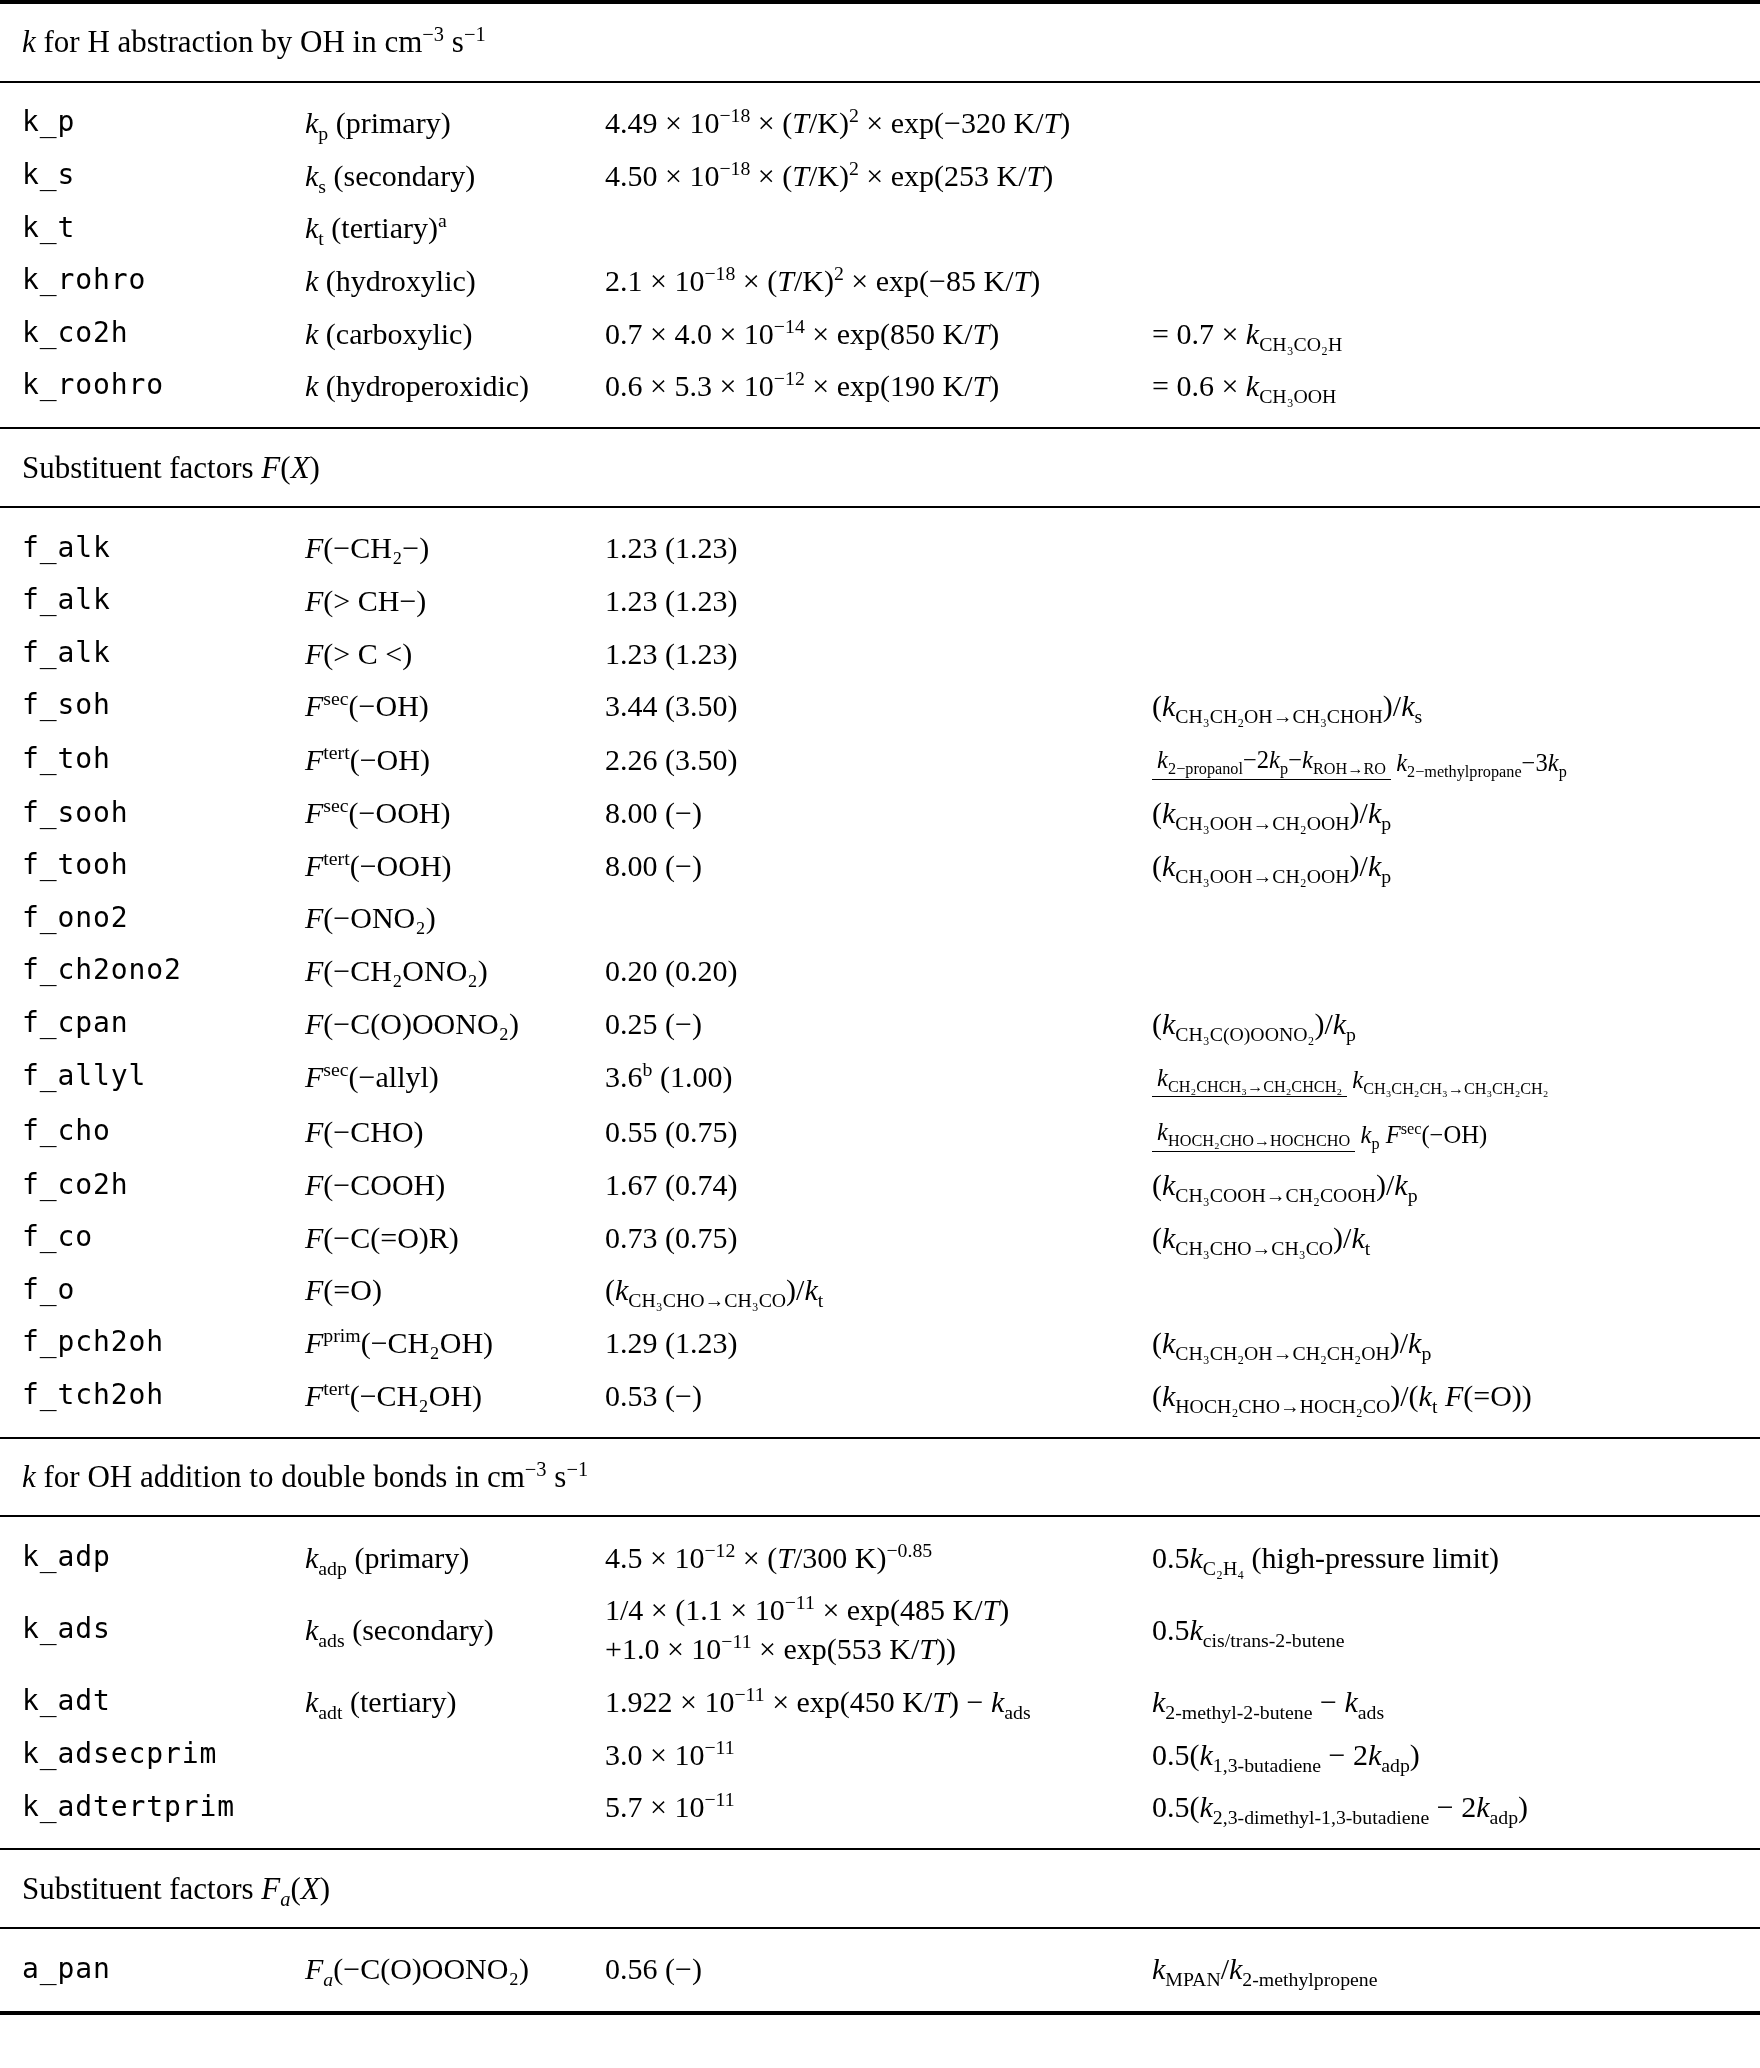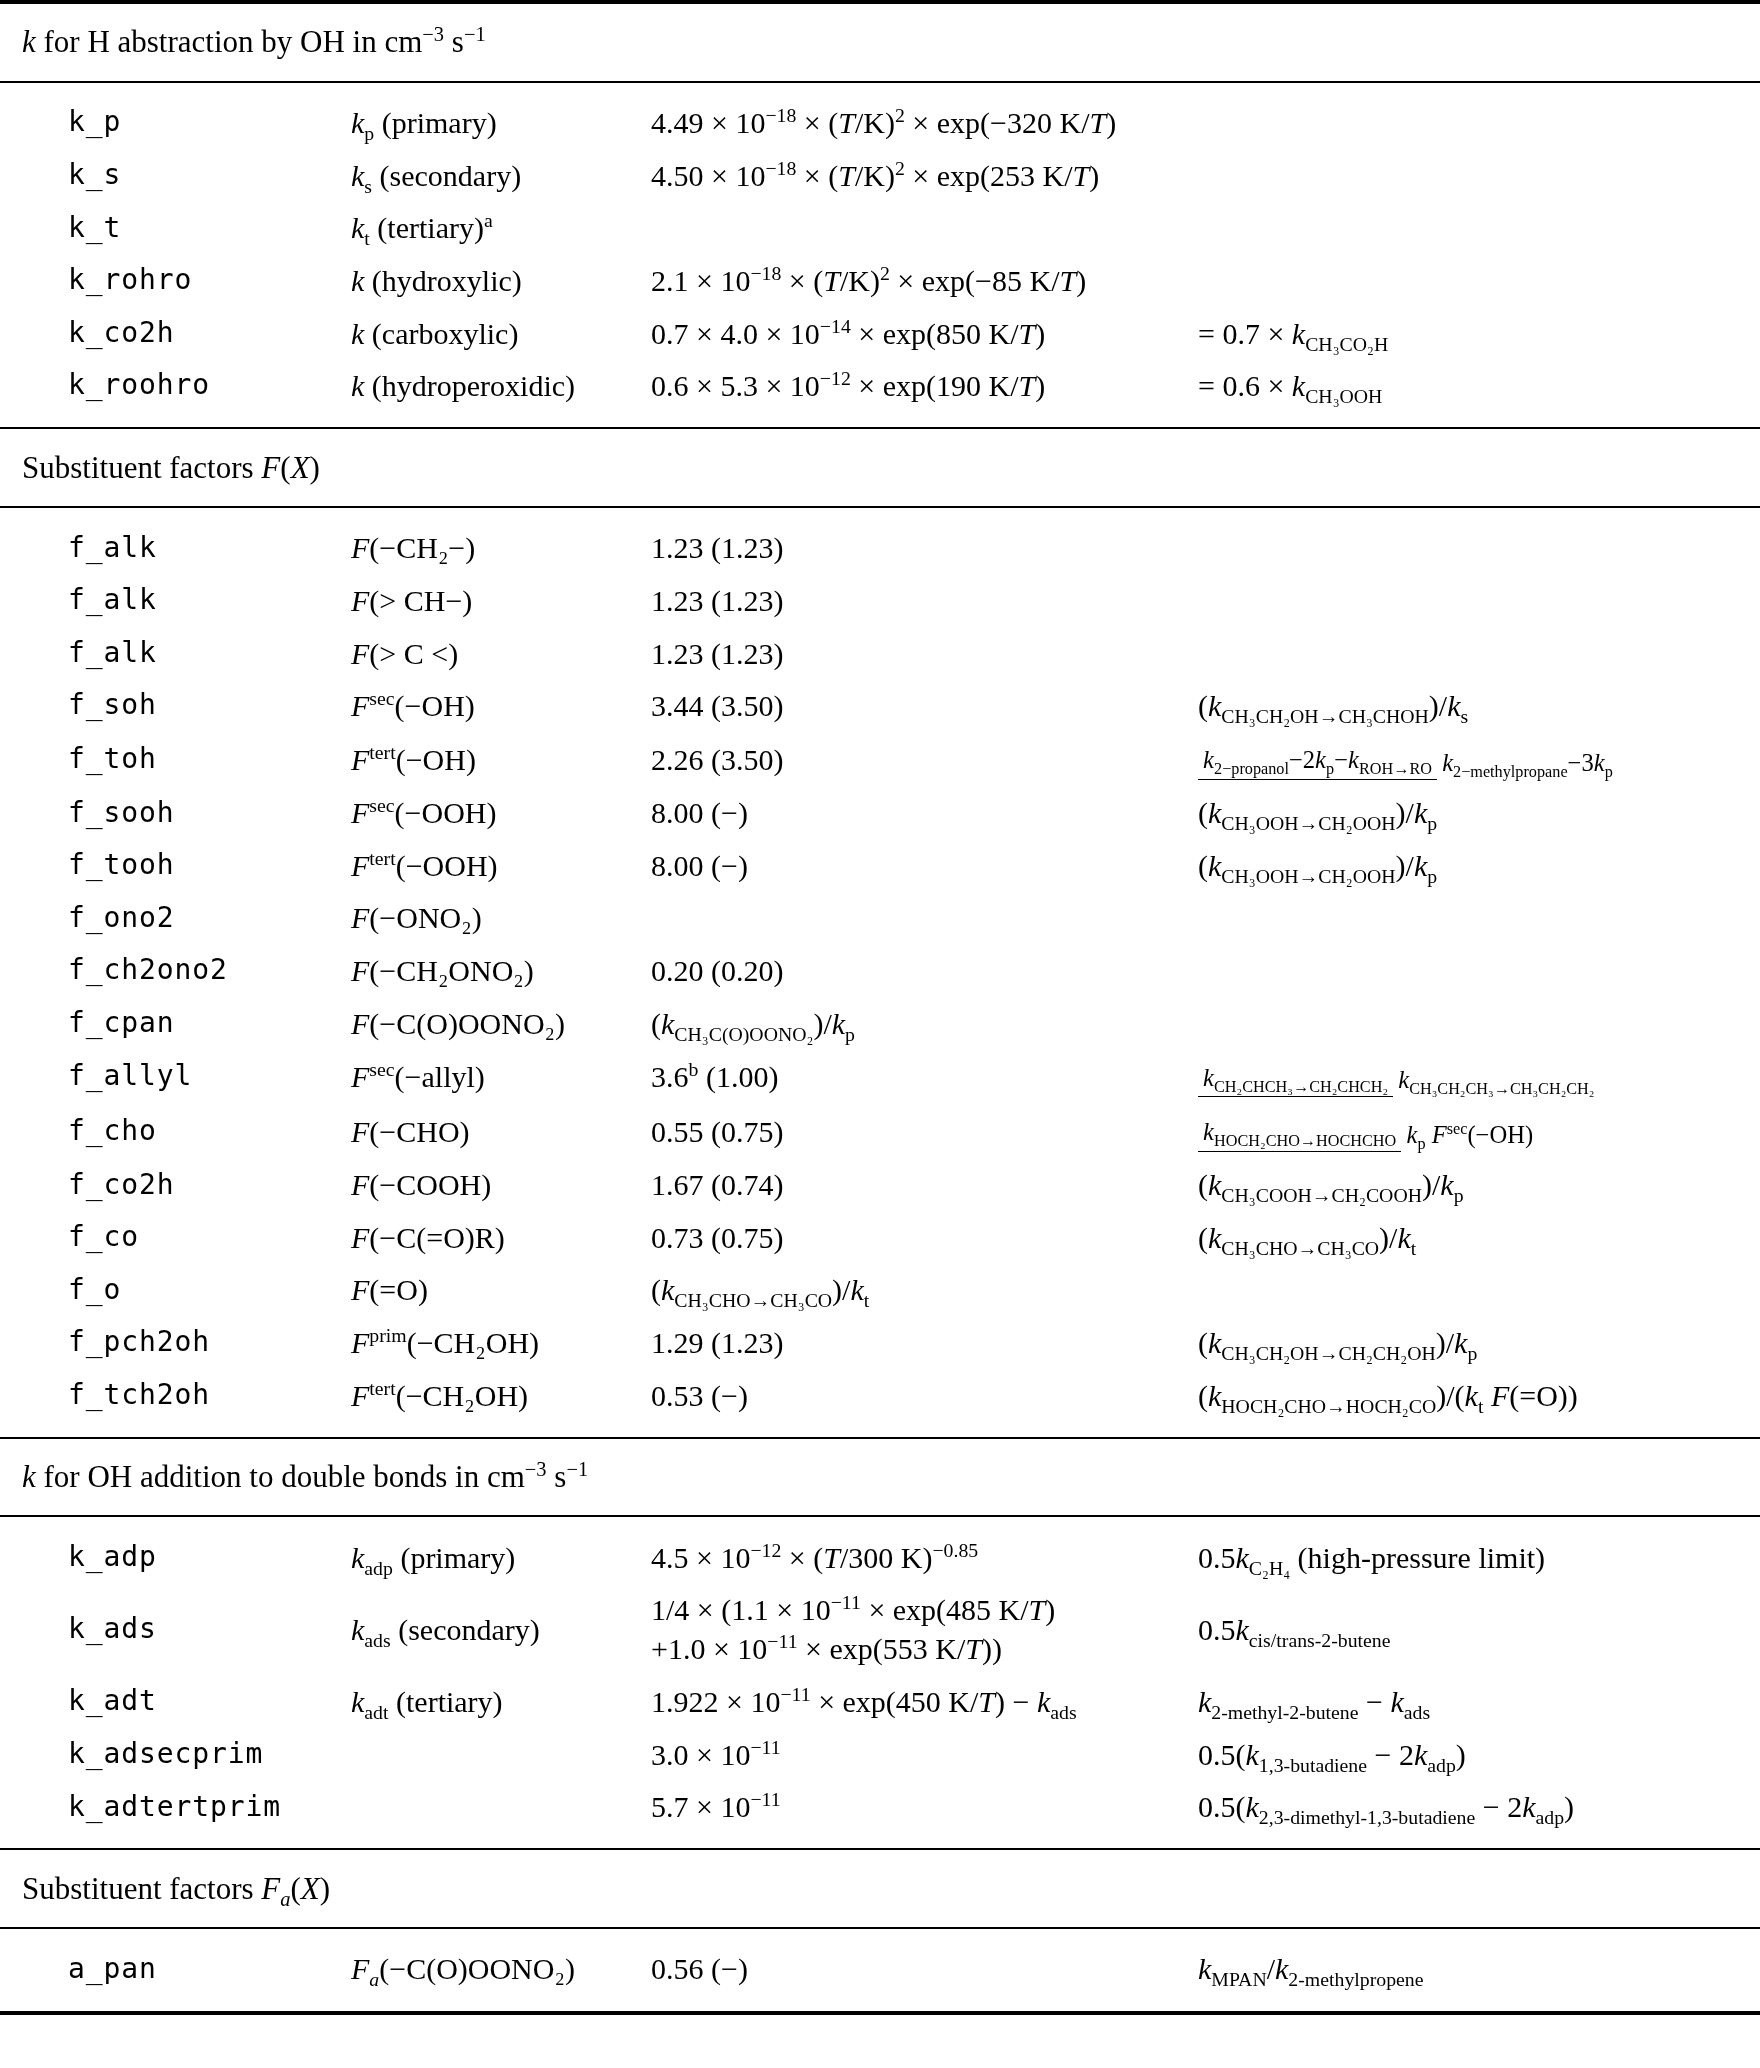--- a/index.html
+++ b/index.html
@@ -22,21 +22,20 @@
     padding:20.4px 0 20.4px 22px;
     border-bottom:2.6px solid #000;
     font-size:31px;
   }
   .sec-rows{padding:13.6px 0 15.3px 0;}
   .row{
     display:grid;
     grid-template-columns:283px 300px 547px auto;
     align-items:center;
     padding:6.8px 0 6.8px 22px;
-    margin-left:46px;
   }
   .cell{line-height:1.3;}
   .c-name{
     font-family:"DejaVu Sans Mono", monospace;
     font-size:28px;
     letter-spacing:0.9px;
   }
   .c-note{padding-right:16px;}
   sub{font-size:66%;vertical-align:-0.35em;line-height:0;}
   sup{font-size:66%;vertical-align:0.55em;line-height:0;}
@@ -151,20 +150,21 @@
           </div>
           <div class="row">
             <div class="cell c-name">f_ch2ono2</div>
             <div class="cell c-symbol"><i>F</i>(−CH₂ONO₂)</div>
             <div class="cell c-value">0.20 (0.20)</div>
             <div class="cell c-note"></div>
           </div>
           <div class="row">
             <div class="cell c-name">f_cpan</div>
             <div class="cell c-symbol"><i>F</i>(−C(O)OONO₂)</div>
+            <div class="cell c-value">0.25 (−)</div>
             <div class="cell c-note">(<i>k</i><sub>CH₃C(O)OONO₂</sub>)/<i>k</i><sub>p</sub></div>
           </div>
           <div class="row">
             <div class="cell c-name">f_allyl</div>
             <div class="cell c-symbol"><i>F</i><sup>sec</sup>(−allyl)</div>
             <div class="cell c-value">3.6<sup>b</sup> (1.00)</div>
             <div class="cell c-note"><span class="frac">
                 <span class="fnum"><i>k</i><sub>CH₂CHCH₃→CH₂CHCH₂</sub></span>
                 <span class="fden"><i>k</i><sub>CH₃CH₂CH₃→CH₃CH₂CH₂</sub></span>
               </span></div>

